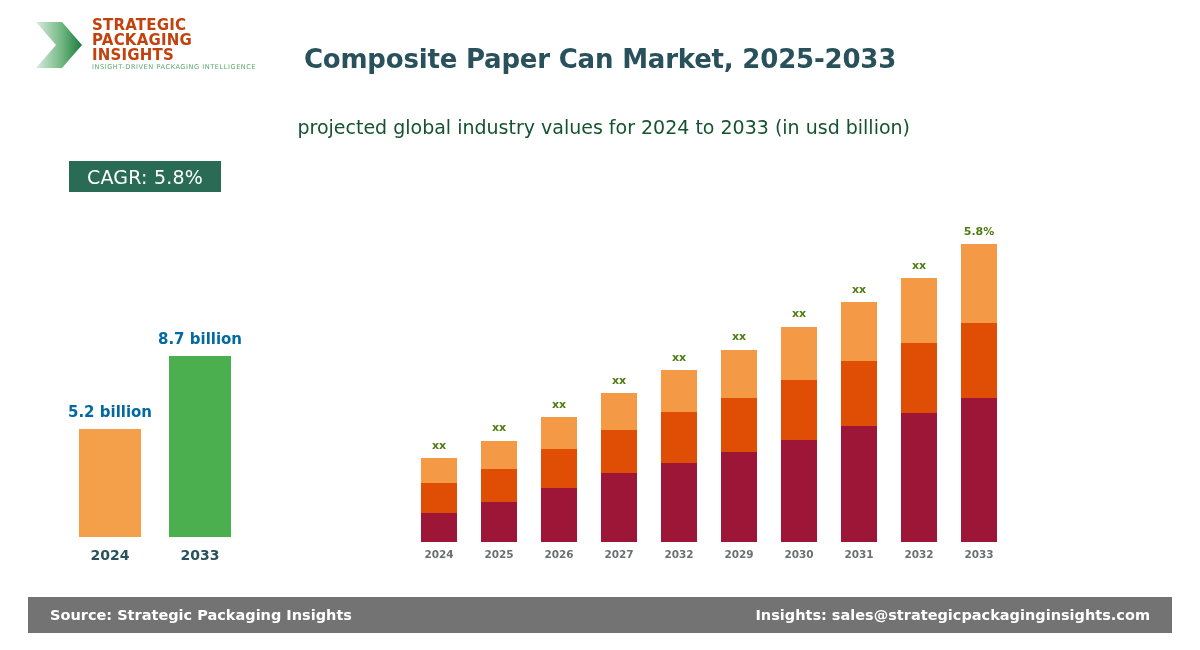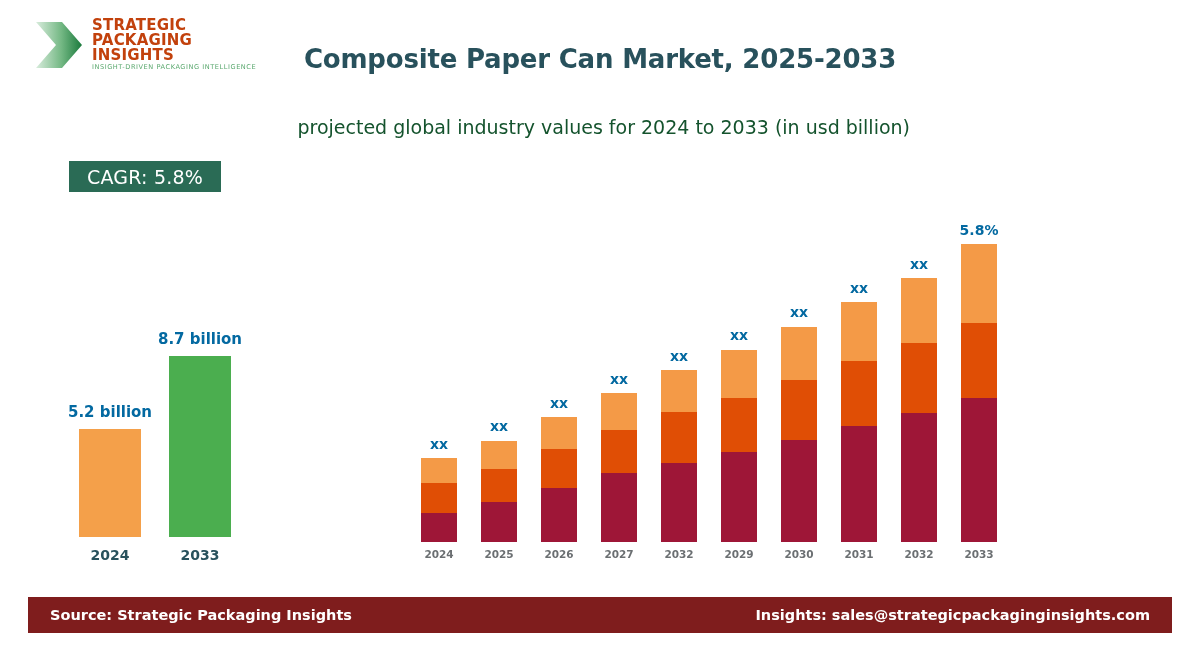--- a/index.html
+++ b/index.html
@@ -117,41 +117,41 @@
   .stack-bars {
     position:absolute;
     bottom:18px;
     width:36px;
   }
   .seg { width:100%; display:block; }
   .stack-label {
     position:absolute;
     width:70px; left:-17px;
     text-align:center;
-    font-size:14px;
-    font-weight:bold;
-    color:#0369a1;
+    font-size:11px;
+    font-weight:bold;
+    color:#4d7c0f;
     font-family:"DejaVu Sans", sans-serif;
   }
   .stack-year {
     position:absolute;
     bottom:0px; width:36px;
     text-align:center;
     font-size:10.5px;
     font-weight:bold;
     color:#6b6f72;
     font-family:"DejaVu Sans", sans-serif;
   }
 
   
   #footer-bar {
     position:absolute;
     left:28px; bottom:17px;
     width:1144px; height:36px;
-    background:#7f1d1d;
+    background:#737373;
     display:flex; align-items:center;
     justify-content:space-between;
     padding:0 22px;
   }
   #footer-source, #footer-contact {
     color:#ffffff;
     font-size:14.5px;
     font-weight:bold;
     font-family:"DejaVu Sans", sans-serif;
   }

